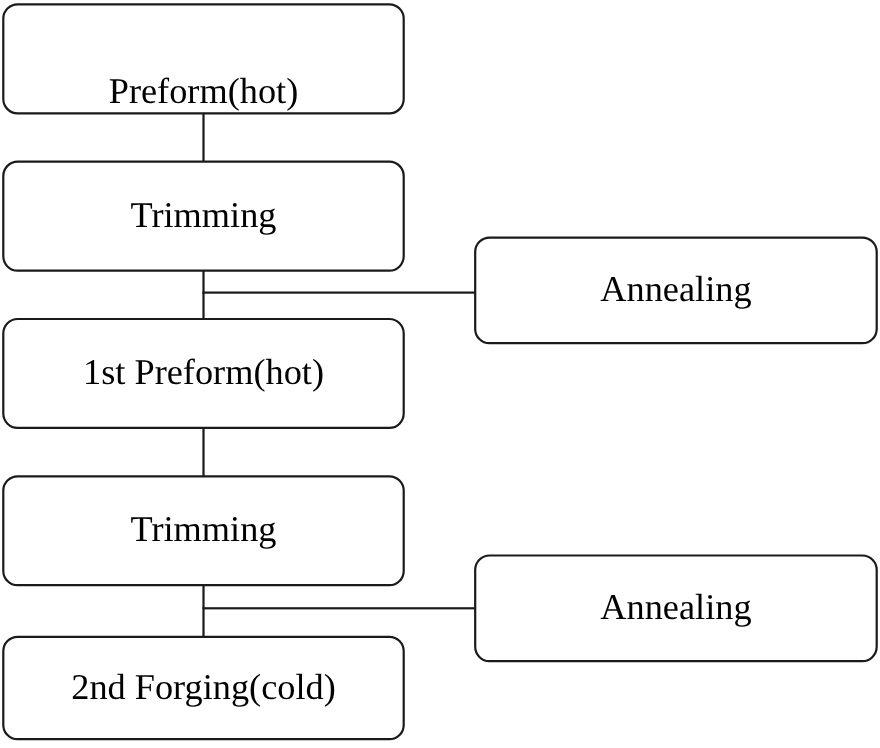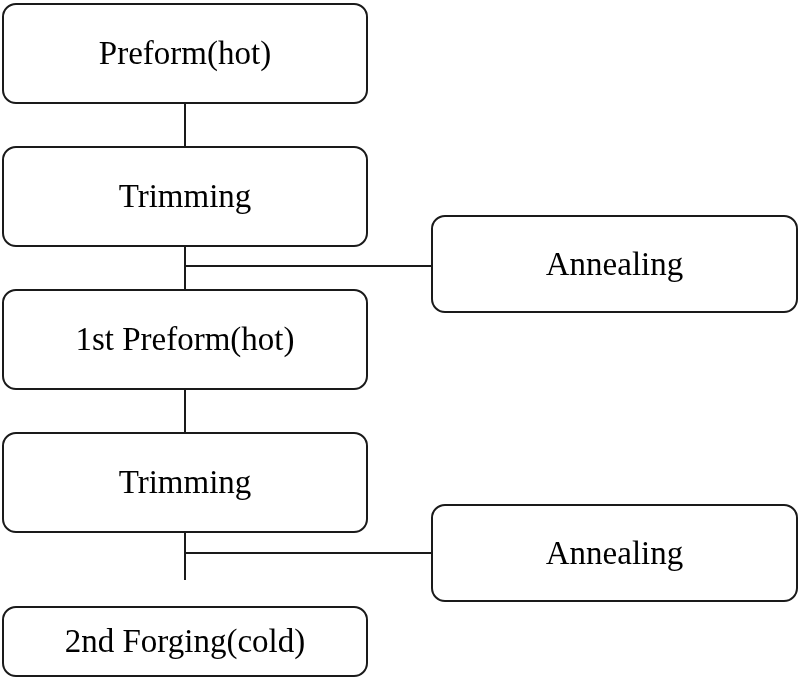--- a/index.html
+++ b/index.html
@@ -56,21 +56,21 @@
   <div class="connector vertical" style="left:184px; top:246px; height:45px;"></div>
 
   <div class="connector horizontal" style="left:184px; top:265px; width:249px;"></div>
 
   <div class="connector vertical" style="left:184px; top:389px; height:45px;"></div>
 
   <div class="connector vertical" style="left:184px; top:532px; height:48px;"></div>
 
   <div class="connector horizontal" style="left:184px; top:552px; width:249px;"></div>
 
-  <div class="node" style="left:2px; top:3px; width:366px; height:101px;">
+  <div class="node" style="left:2px; top:3px; width:366px; height:101px;align-items:flex-end;">
     <span class="node-label">Preform(hot)</span>
   </div>
 
   <div class="node" style="left:2px; top:146px; width:366px; height:101px;">
     <span class="node-label">Trimming</span>
   </div>
 
   <div class="node" style="left:431px; top:215px; width:367px; height:98px;">
     <span class="node-label">Annealing</span>
   </div>
@@ -80,17 +80,17 @@
   </div>
 
   <div class="node" style="left:2px; top:432px; width:366px; height:101px;">
     <span class="node-label">Trimming</span>
   </div>
 
   <div class="node" style="left:431px; top:504px; width:367px; height:98px;">
     <span class="node-label">Annealing</span>
   </div>
 
-  <div class="node" style="left:2px; top:578px; width:366px; height:71px;margin-top:28px;">
+  <div class="node" style="left:2px; top:578px; width:366px; height:95px;">
     <span class="node-label">2nd Forging(cold)</span>
   </div>
 
 </div>
 
 </body></html>

